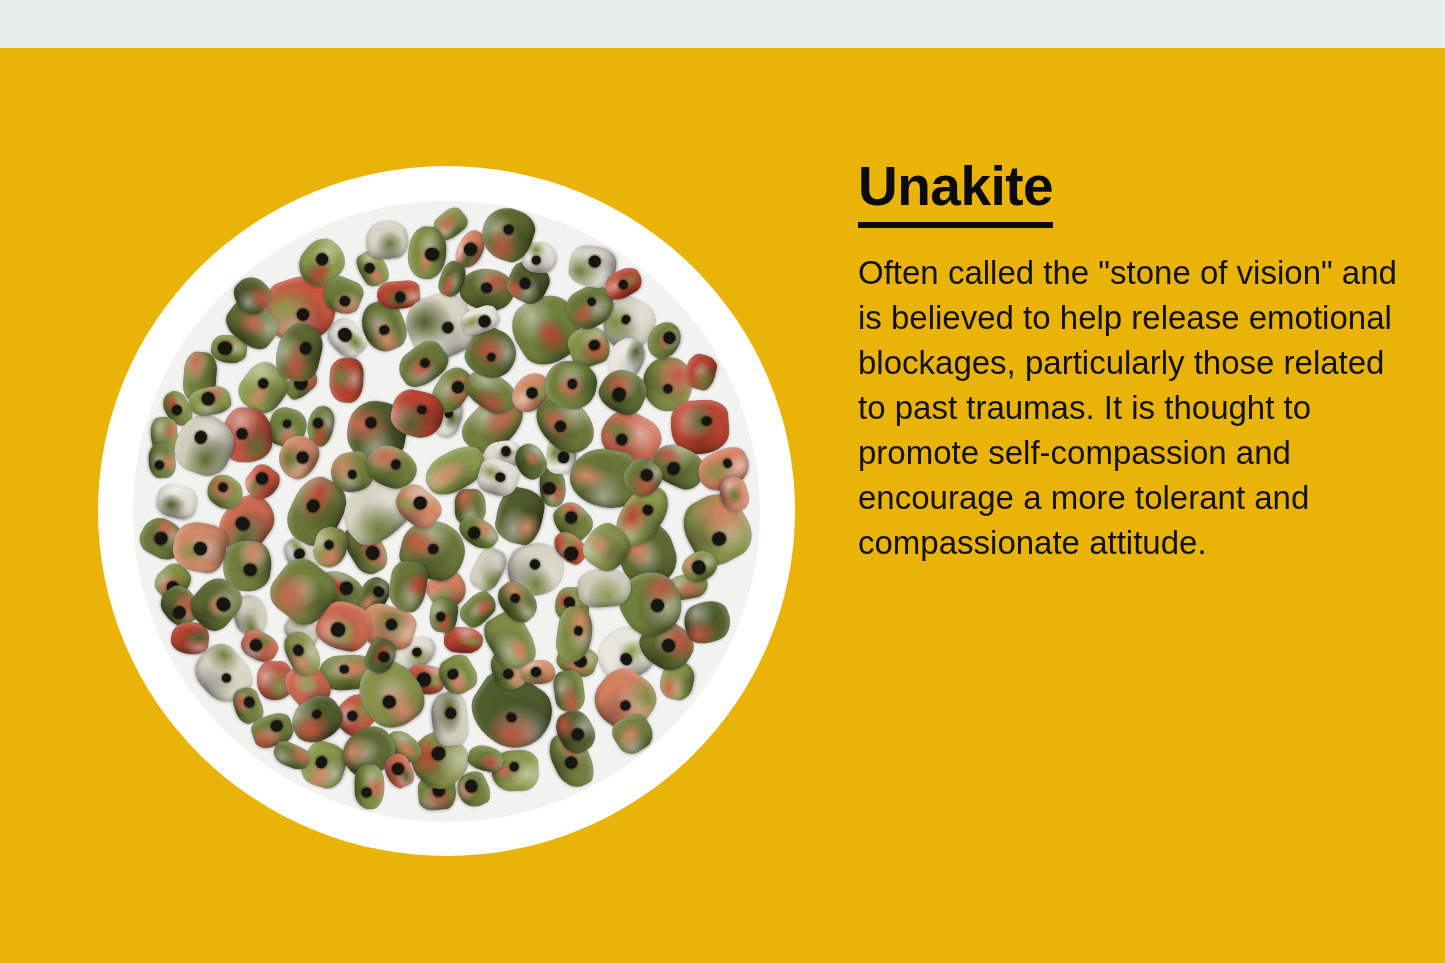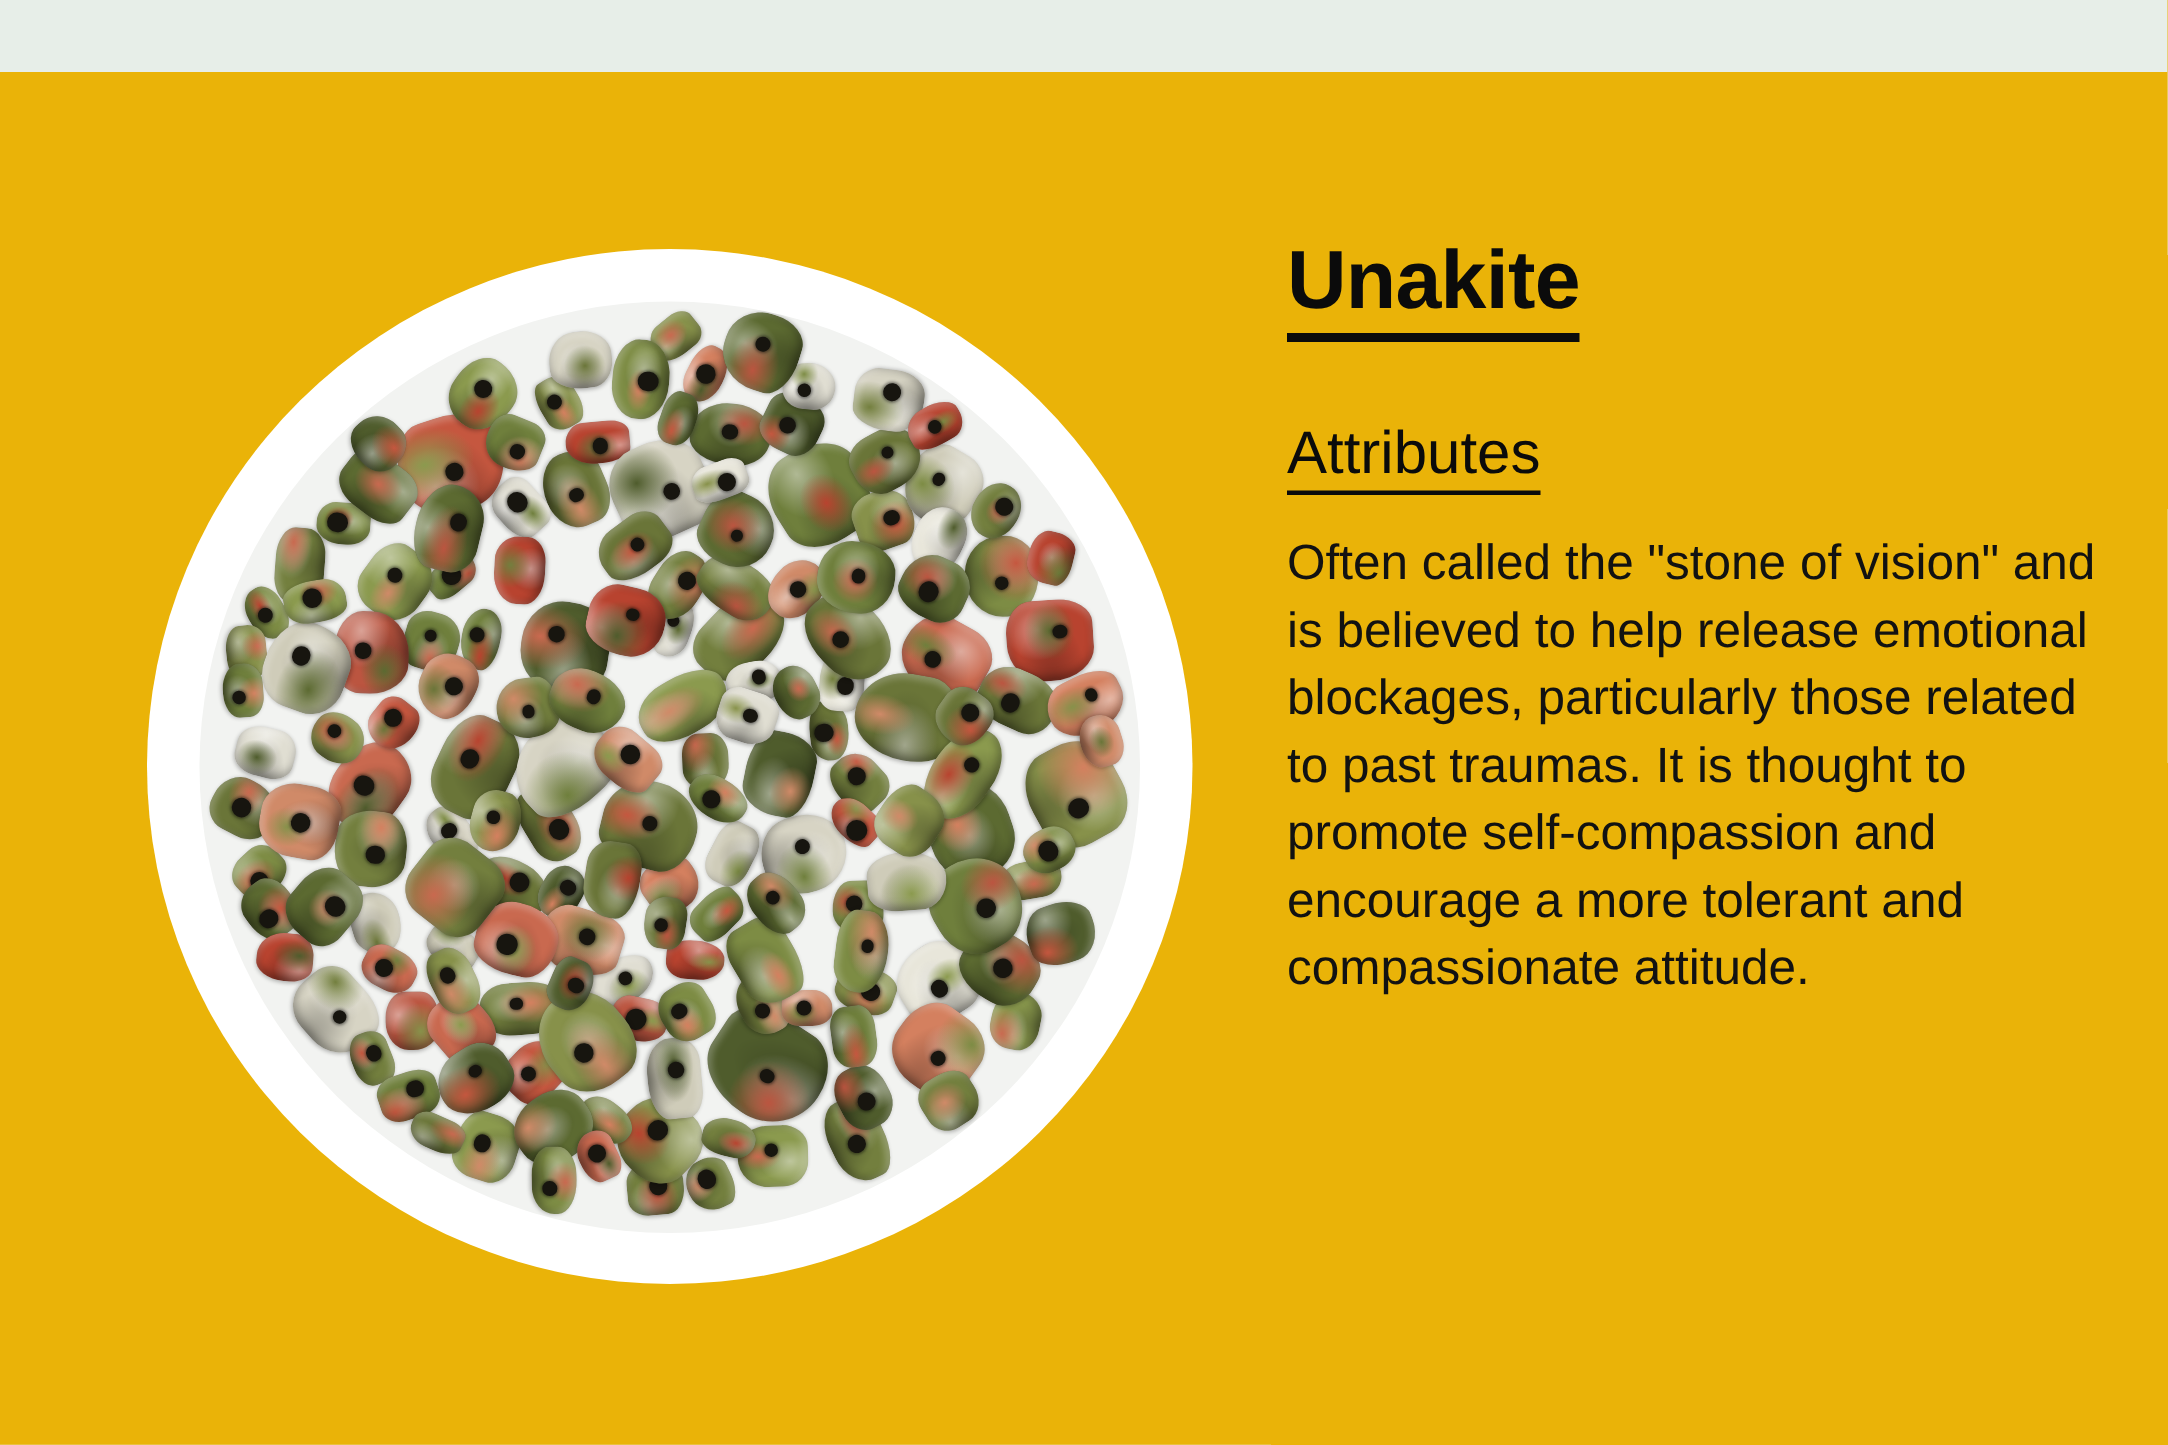--- a/index.html
+++ b/index.html
@@ -559,22 +559,19 @@
     </div>
     <div class="bowl-outer"></div>
   </div>
 
   <div class="text-col">
 
     <div>
       <h1 class="title">Unakite</h1>
     </div>
 
-    <div class="subtitle-wrap">
-      <h2 class="subtitle">Attributes</h2>
-    </div>
 
     <p class="body-text">Often called the "stone of vision" and is believed to help release emotional blockages, particularly those related to past traumas. It is thought to promote self-compassion and encourage a more tolerant and compassionate attitude.</p>
 
 
   </div>
 
 </div>
 
 </body></html>

